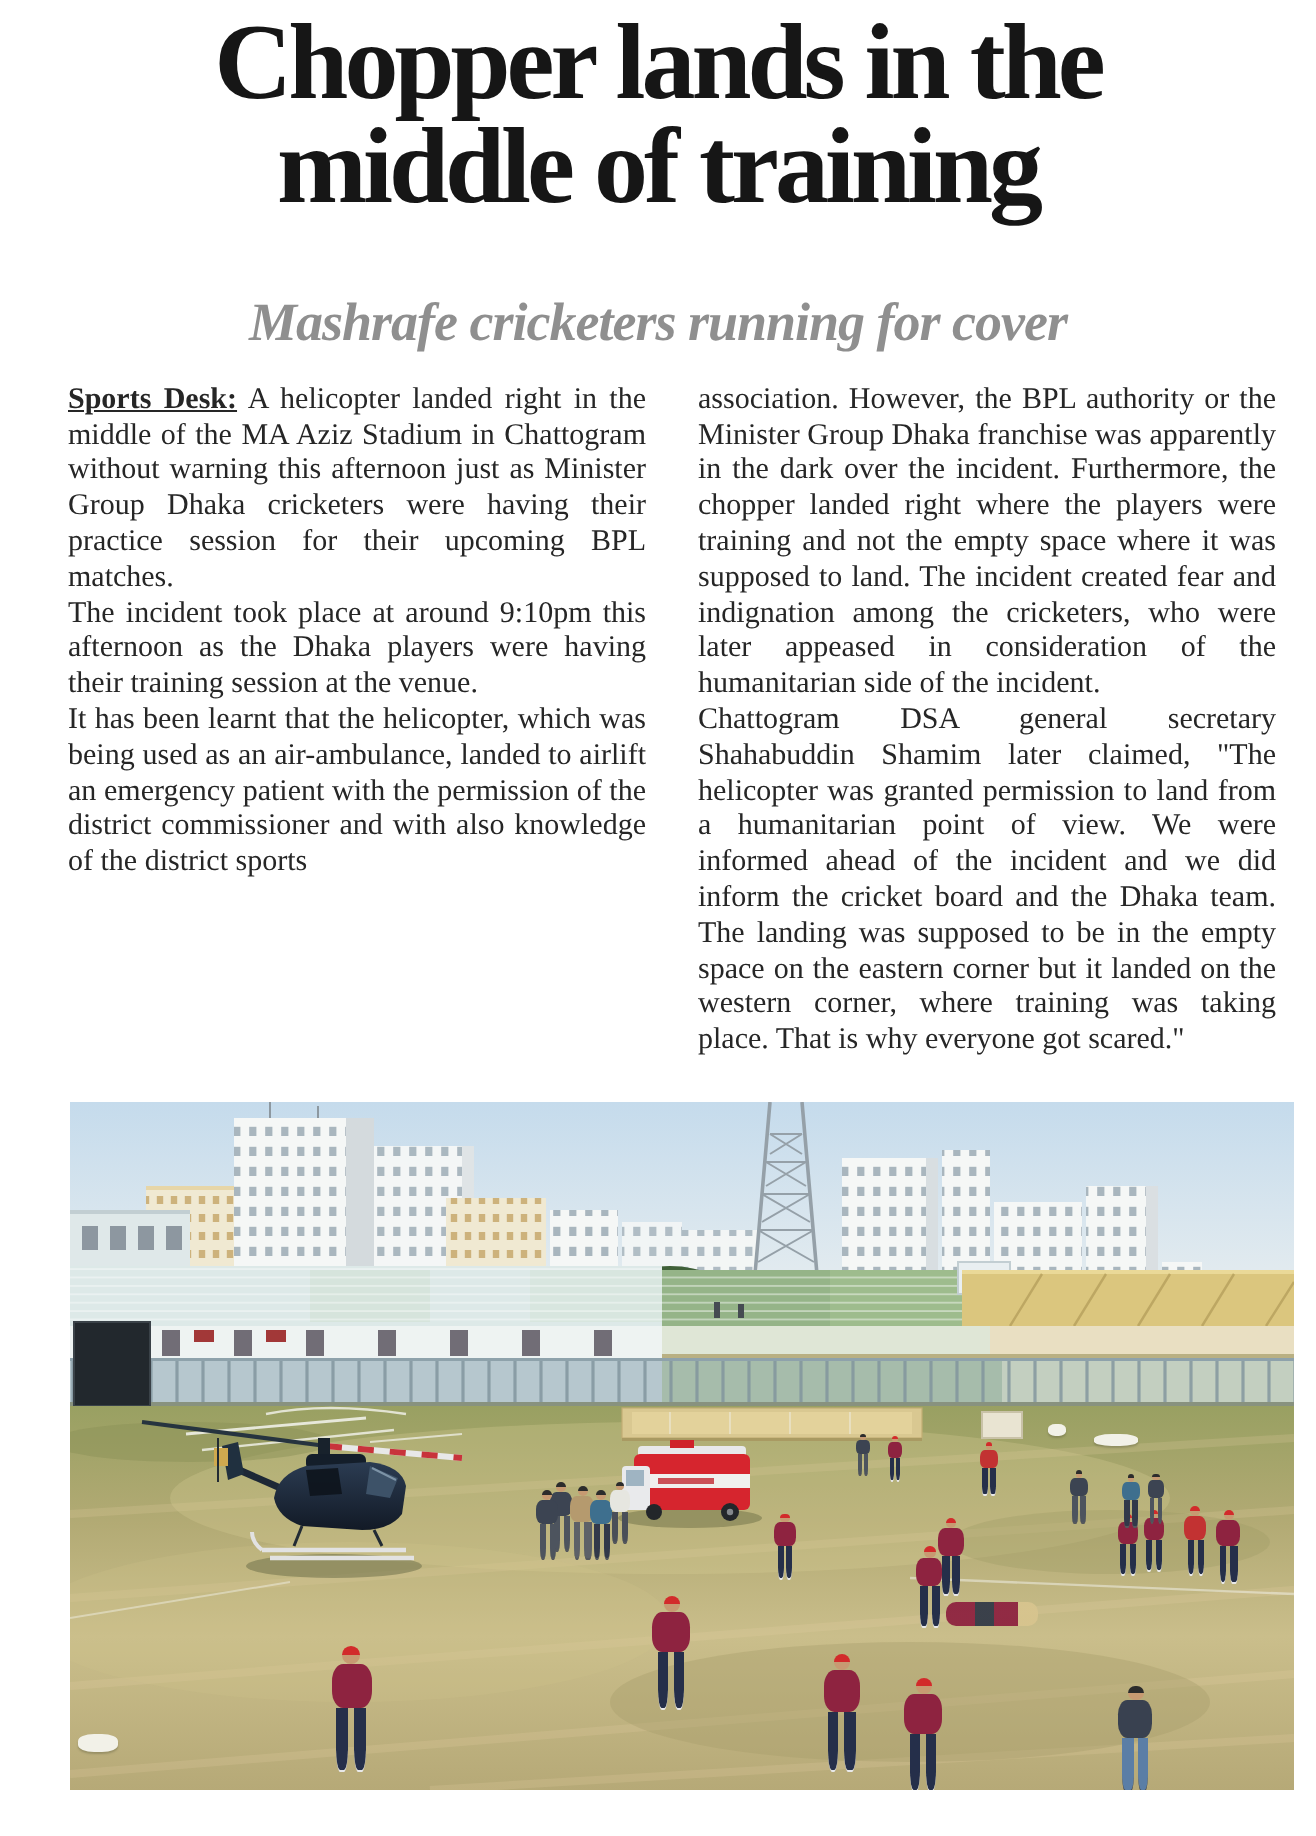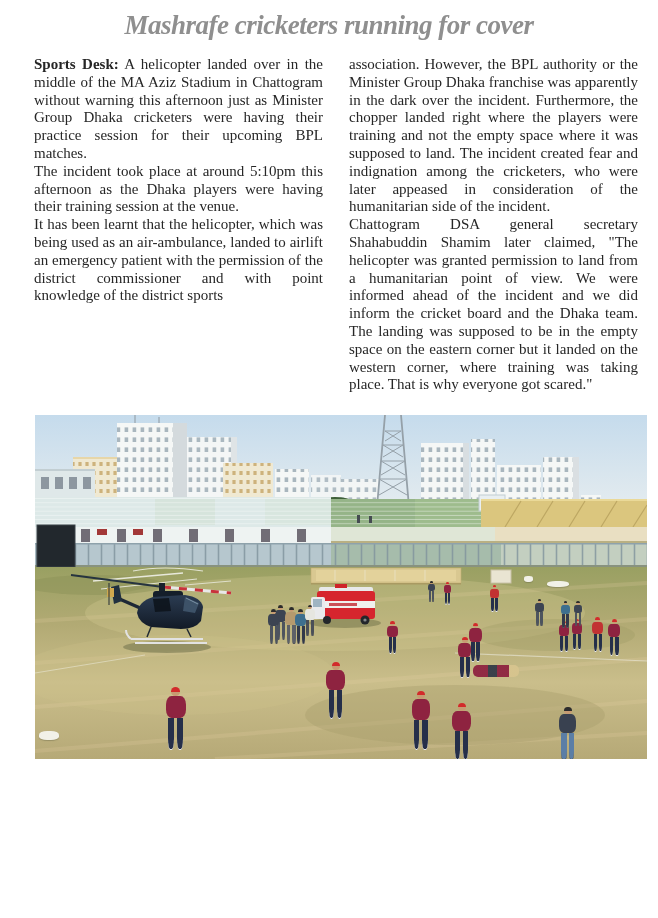--- a/index.html
+++ b/index.html
@@ -20,21 +20,21 @@
   }
   .cols{
     display:flex;gap:26px;
     padding:0 20px 0 34px;margin-top:15px;
   }
   .col{flex:1;}
   .col p{
     margin:0;color:var(--c-body,#262626);
     font-size:15px;line-height:17.8px;text-align:justify;
   }
-  .col p b{font-weight:bold;}
+  .col p b{font-weight:bold;text-decoration:underline;}
   .photo{
     position:relative;width:612px;height:344px;margin:21px 0 0 35px;
     background:#b9b083;overflow:hidden;
   }
   .photo svg{position:absolute;left:0;top:0;width:100%;height:100%;}
   #figures{position:absolute;left:0;top:0;width:100%;height:100%;}
   .fig{position:absolute;display:flex;flex-direction:column;align-items:center;}
   .fig .h{width:42%;height:14%;border-radius:50%;}
   .fig .t{width:95%;height:36%;border-radius:28%/38%;}
   .fig .l{width:72%;height:50%;display:flex;justify-content:space-between;}
@@ -43,28 +43,32 @@
     position:absolute;border-radius:5px;opacity:.95;
     background:linear-gradient(90deg,#8e2340 0 32%,#333a47 32% 52%,#8e2340 52% 78%,#d7c48e 78%);
   }
   .obj{position:absolute;background:#f2f1e8;border-radius:40%;box-shadow:0 1px 1px rgba(90,90,60,.35);}
 </style>
 </head>
 <body>
 
 <div>
 
+  <h1 class="headline">
+    <div>Chopper lands in the</div>
+    <div>middle of training</div>
+  </h1>
 
   <div class="subhead">Mashrafe cricketers running for cover</div>
 
   <div class="cols">
     <div class="col">
-      <p><b>Sports Desk:</b> <span>A helicopter landed over in the middle of the MA Aziz Stadium in Chattogram without warning this afternoon just as Minister Group Dhaka cricketers were having their practice session for their upcoming BPL matches.</span></p>
-      <p>The incident took place at around 5:10pm this afternoon as the Dhaka players were having their training session at the venue.</p>
-      <p>It has been learnt that the helicopter, which was being used as an air-ambulance, landed to airlift an emergency patient with the permission of the district commissioner and with point knowledge of the district sports</p>
+      <p><b>Sports Desk:</b> <span>A helicopter landed right in the middle of the MA Aziz Stadium in Chattogram without warning this afternoon just as Minister Group Dhaka cricketers were having their practice session for their upcoming BPL matches.</span></p>
+      <p>The incident took place at around 9:10pm this afternoon as the Dhaka players were having their training session at the venue.</p>
+      <p>It has been learnt that the helicopter, which was being used as an air-ambulance, landed to airlift an emergency patient with the permission of the district commissioner and with also knowledge of the district sports</p>
     </div>
     <div class="col">
       <p>association. However, the BPL authority or the Minister Group Dhaka franchise was apparently in the dark over the incident. Furthermore, the chopper landed right where the players were training and not the empty space where it was supposed to land. The incident created fear and indignation among the cricketers, who were later appeased in consideration of the humanitarian side of the incident.</p>
       <p>Chattogram DSA general secretary Shahabuddin Shamim later claimed, "The helicopter was granted permission to land from a humanitarian point of view. We were informed ahead of the incident and we did inform the cricket board and the Dhaka team. The landing was supposed to be in the empty space on the eastern corner but it landed on the western corner, where training was taking place. That is why everyone got scared."</p>
     </div>
   </div>
 
   <div class="photo">
     <svg viewBox="0 0 612 344" preserveAspectRatio="none">
       <defs>

